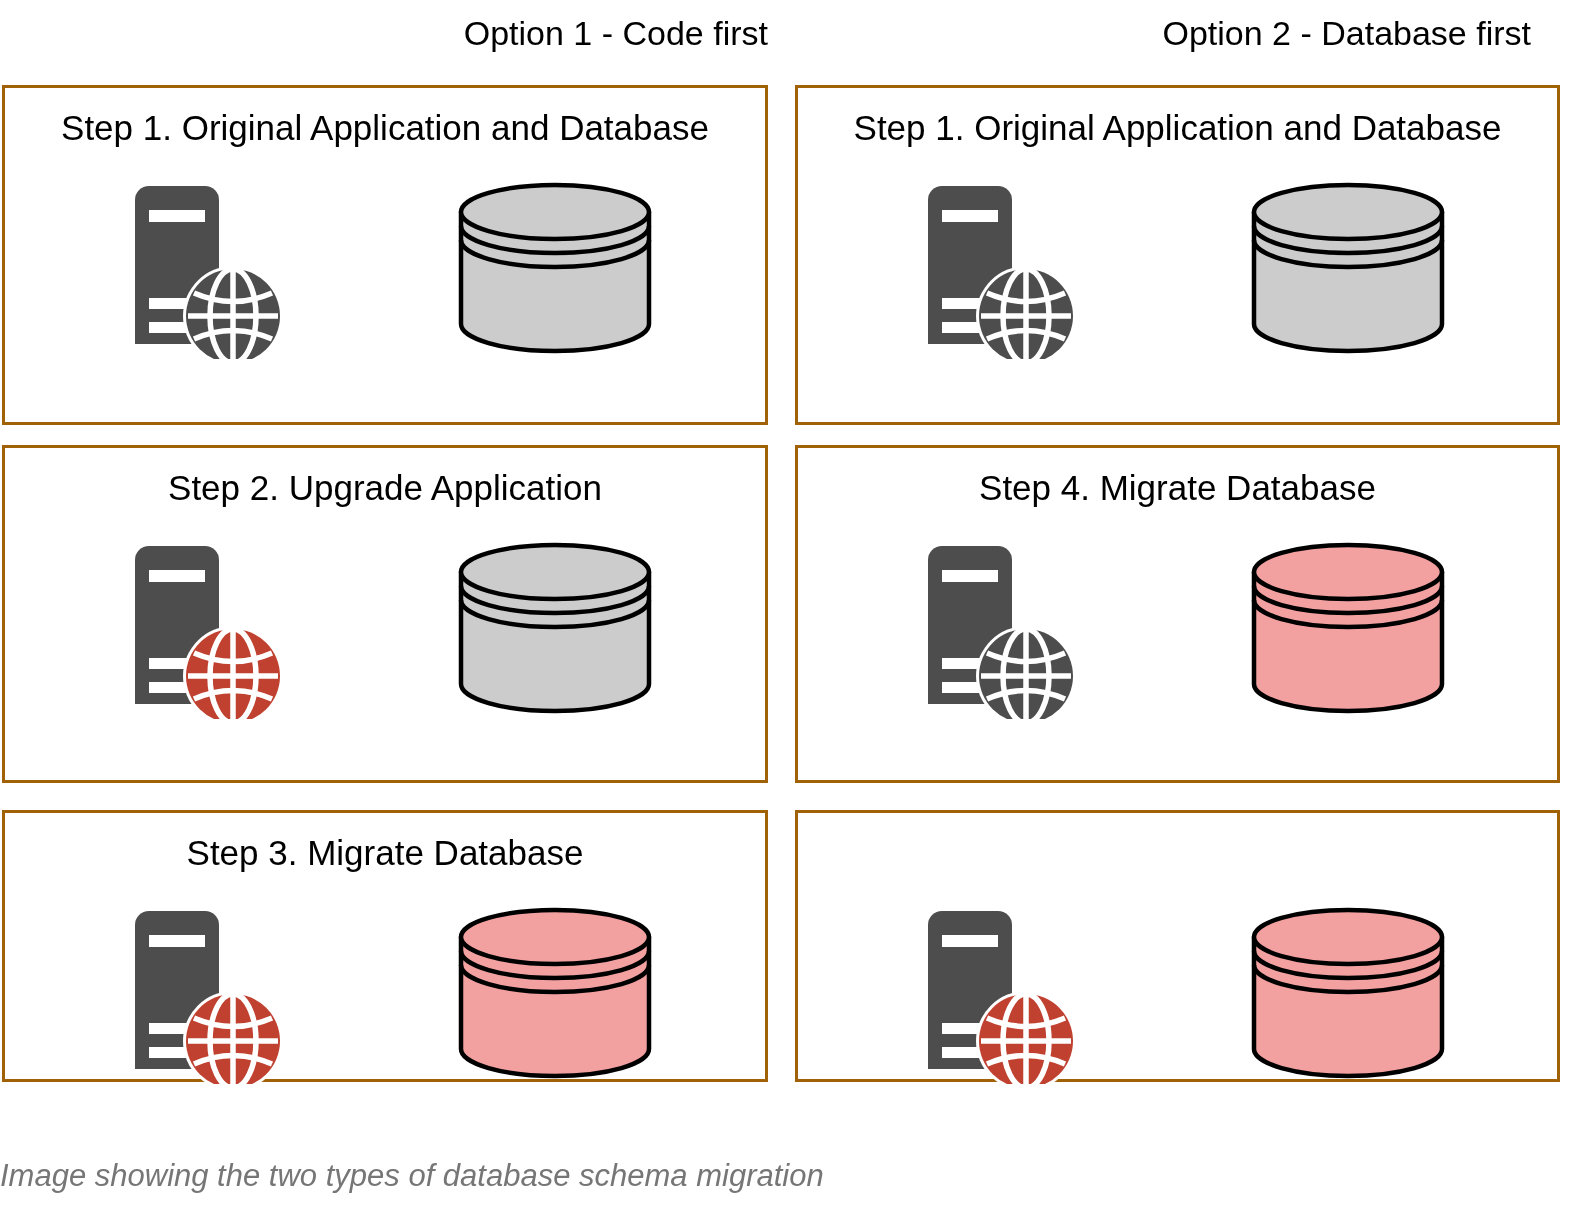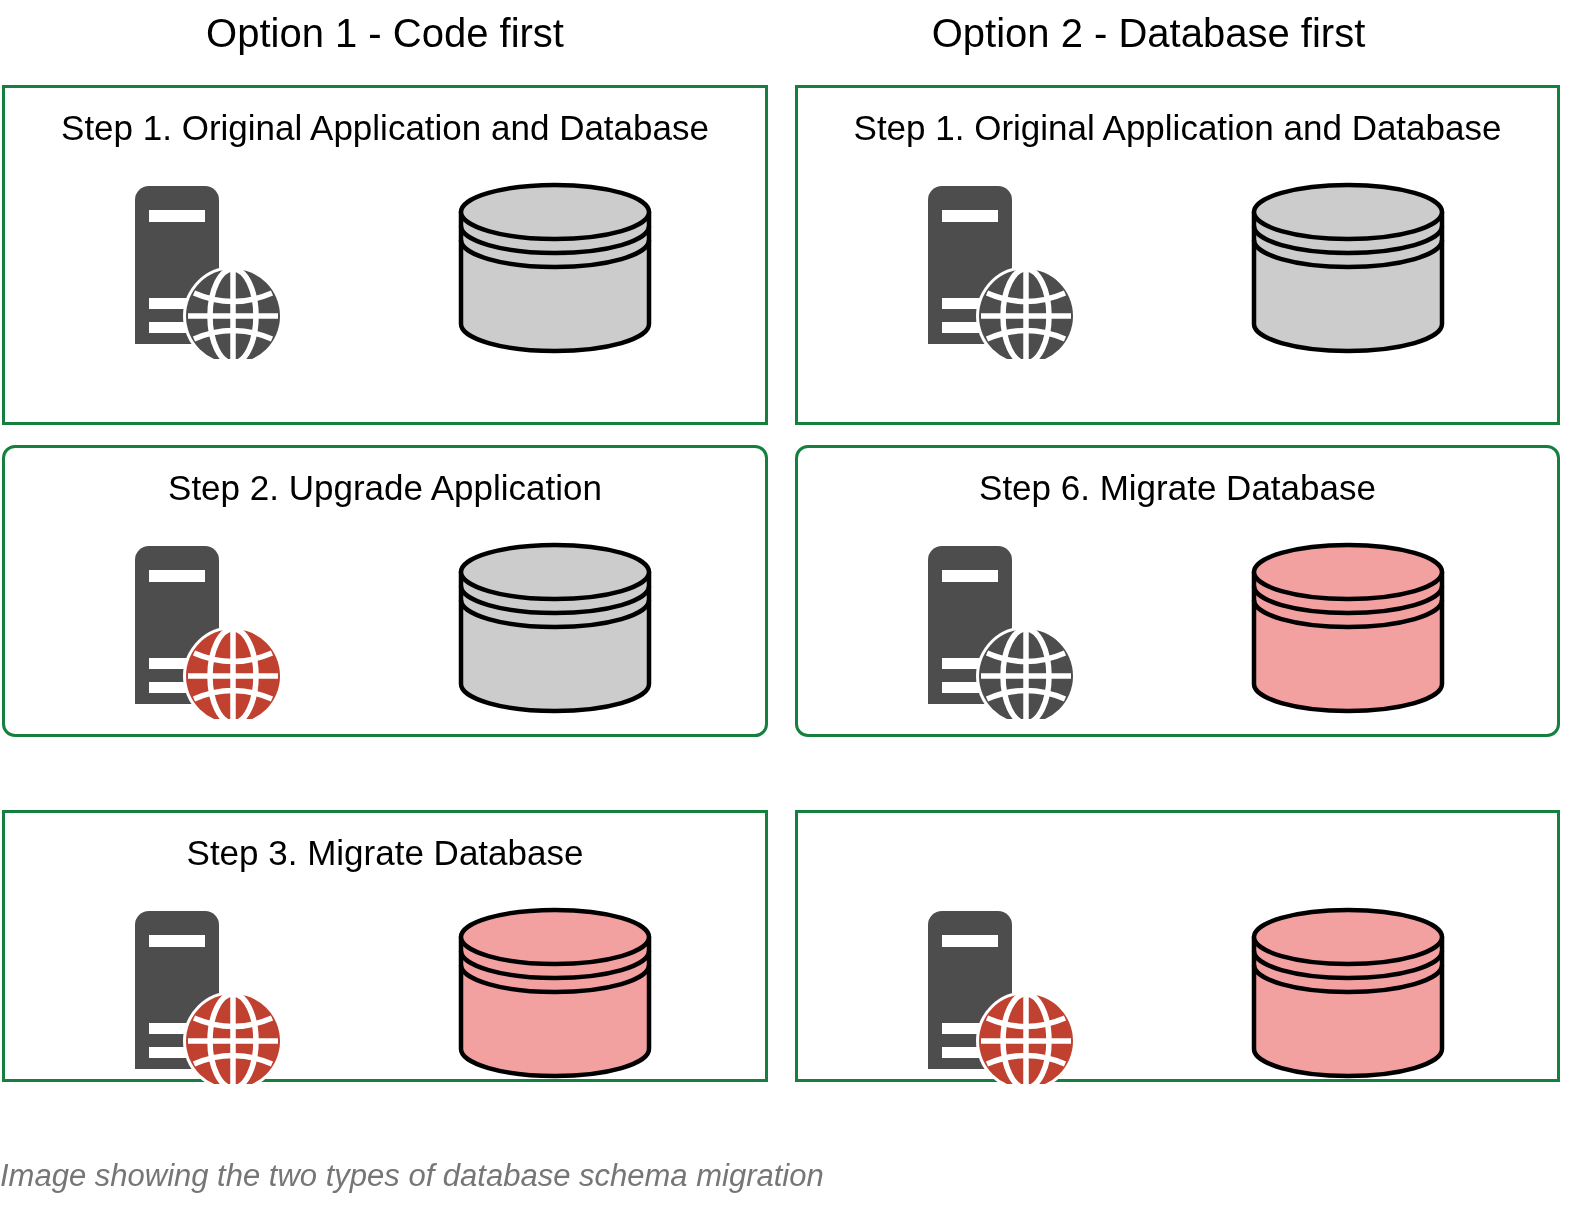--- a/index.html
+++ b/index.html
@@ -21,40 +21,40 @@
     width: 1570px;
     height: 1220px;
   }
 
   
   .col-header {
     position: absolute;
     top: 8px;
     height: 50px;
     line-height: 50px;
-    font-size: 40px;
+    font-size: 34px;
     font-weight: 400;
-    text-align: center;
+    text-align: right;
     color: #000;
     white-space: nowrap;
   }
   #col-header-0 { left: 2px;   width: 766px; }
   #col-header-1 { left: 766px; width: 765px; }
 
   
   .step-box {
     position: absolute;
     box-sizing: border-box;
-    border: 3px solid #15803d;
+    border: 3px solid #a16207;
     background: #ffffff;
   }
   .box-c0 { left: 2px;   width: 766px; }
   .box-c1 { left: 795px; width: 765px; }
   .box-r0 { top: 85px;  height: 340px; }
-  .box-r1 { top: 445px; height: 292px; border-radius: 13px; }
+  .box-r1 { top: 445px; height: 338px; }
   .box-r2 { top: 810px; height: 272px; }
 
   .step-title {
     position: absolute;
     top: 18px;
     left: 0;
     right: 0;
     text-align: center;
     font-size: 35px;
     font-weight: 400;
@@ -220,21 +220,21 @@
       <svg class="icon-svg" width="210" height="180" viewBox="0 0 210 180" xmlns="http://www.w3.org/2000/svg">
         <path d="M6 34 v112 a94 27 0 0 0 188 0 v-112 z" fill="#CCCCCC" stroke="#000" stroke-width="4.5" stroke-linejoin="round"></path>
         <ellipse cx="100" cy="34" rx="94" ry="27" fill="#CCCCCC" stroke="#000" stroke-width="4.5"></ellipse>
         <path d="M6 48 a94 27 0 0 0 188 0" fill="none" stroke="#000" stroke-width="4.5"></path>
         <path d="M6 62 a94 27 0 0 0 188 0" fill="none" stroke="#000" stroke-width="4.5"></path>
       </svg>
     </div>
   </div>
 
   <div class="step-box box-c1 box-r1">
-    <div class="step-title">Step 6. Migrate Database</div>
+    <div class="step-title">Step 4. Migrate Database</div>
     <div class="server-slot">
       <svg class="icon-svg" width="160" height="175" viewBox="0 0 160 175" xmlns="http://www.w3.org/2000/svg">
         <path d="M8 16 a14 14 0 0 1 14 -14 h56 a14 14 0 0 1 14 14 v144 h-84 z" fill="#4D4D4D"></path>
         <rect x="22" y="26" width="56" height="12" fill="#ffffff"></rect>
         <rect x="22" y="114" width="56" height="11" fill="#ffffff"></rect>
         <rect x="22" y="138" width="56" height="11" fill="#ffffff"></rect>
         <g transform="translate(56,82)">
           <circle cx="50" cy="50" r="50" fill="#ffffff"></circle>
           <circle cx="50" cy="50" r="47" fill="#4D4D4D"></circle>
           <g stroke="#ffffff" stroke-width="5.5" fill="none">

